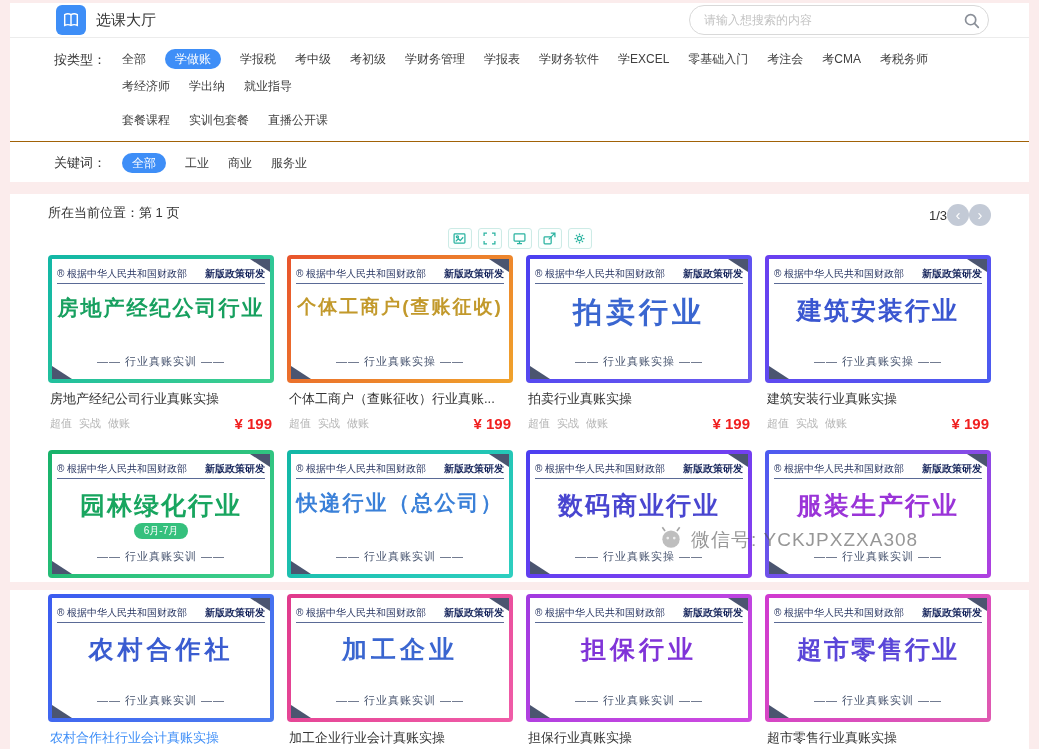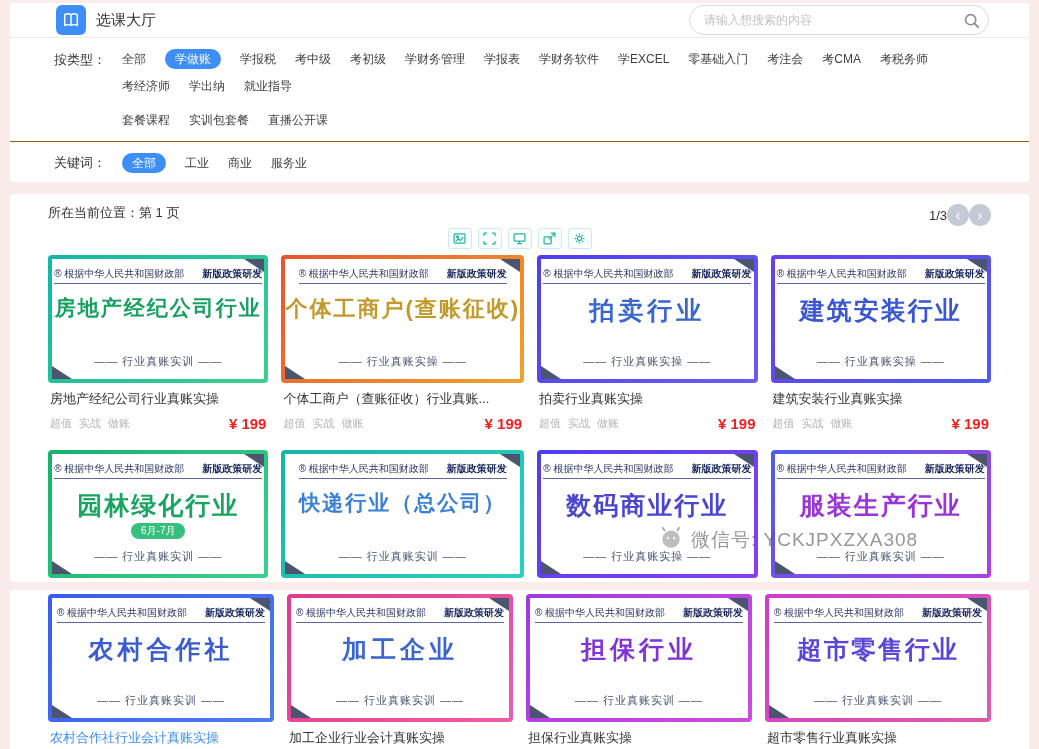--- a/index.html
+++ b/index.html
@@ -178,21 +178,21 @@
         <span class="price">¥ 199</span>
       </div>
     </div>
   </div>
       <div class="card">
     <div class="banner" style="background: linear-gradient(135deg, rgb(232, 84, 44), rgb(240, 163, 44));">
       <div class="banner-inner">
         <div class="banner-head">
           <span class="bh-left">® 根据中华人民共和国财政部</span><span class="bh-right">新版政策研发</span>
         </div>
-        <div class="banner-title" style="color: rgb(194, 153, 43); font-size: 22px; letter-spacing: 2px;">个体工商户(查账征收)</div>
+        <div class="banner-title" style="color: rgb(194, 153, 43); font-size: 19px; letter-spacing: 2px;">个体工商户(查账征收)</div>
 
         <div class="banner-sub">—— 行业真账实操 ——</div>
       </div>
     </div>
     <div class="caption">
       <div class="cap-title">个体工商户（查账征收）行业真账...</div>
       <div class="cap-meta">
         <span class="tags">
               <span>超值</span>
               <span>实战</span>
@@ -201,21 +201,21 @@
         <span class="price">¥ 199</span>
       </div>
     </div>
   </div>
       <div class="card">
     <div class="banner" style="background: linear-gradient(135deg, rgb(75, 63, 240), rgb(106, 92, 240));">
       <div class="banner-inner">
         <div class="banner-head">
           <span class="bh-left">® 根据中华人民共和国财政部</span><span class="bh-right">新版政策研发</span>
         </div>
-        <div class="banner-title" style="color: rgb(58, 102, 208); font-size: 25px; letter-spacing: 4px;">拍卖行业</div>
+        <div class="banner-title" style="color: rgb(58, 102, 208); font-size: 29px; letter-spacing: 4px;">拍卖行业</div>
 
         <div class="banner-sub">—— 行业真账实操 ——</div>
       </div>
     </div>
     <div class="caption">
       <div class="cap-title">拍卖行业真账实操</div>
       <div class="cap-meta">
         <span class="tags">
               <span>超值</span>
               <span>实战</span>

